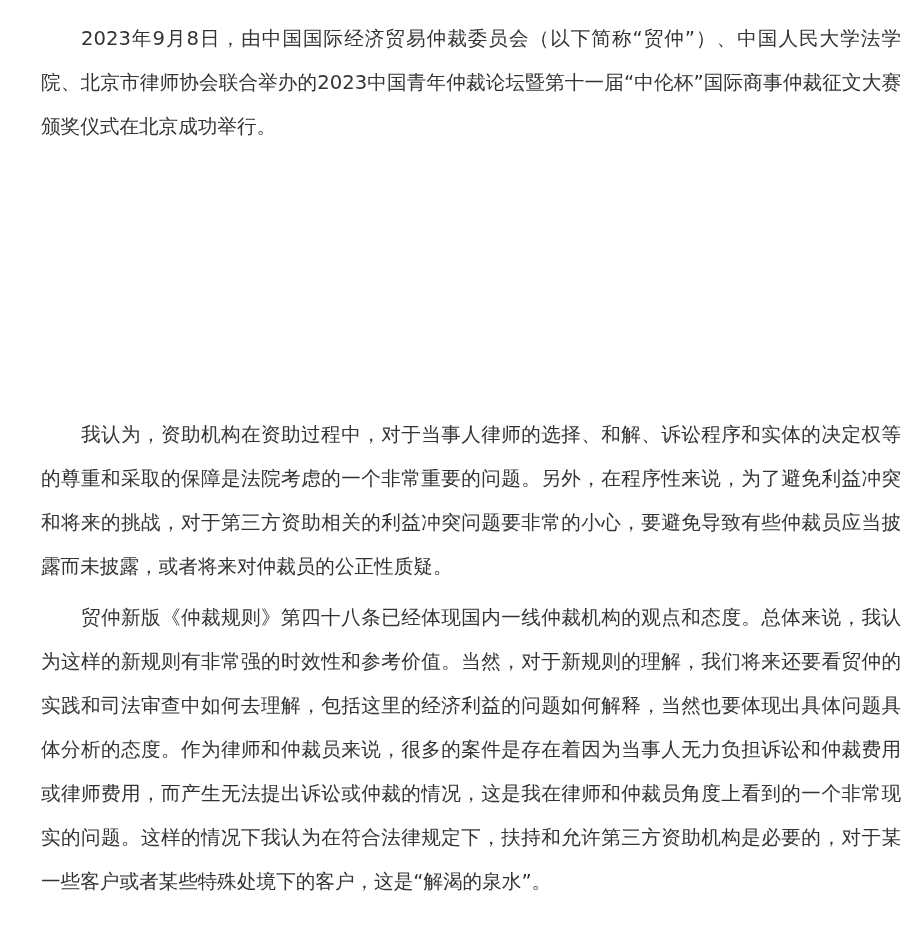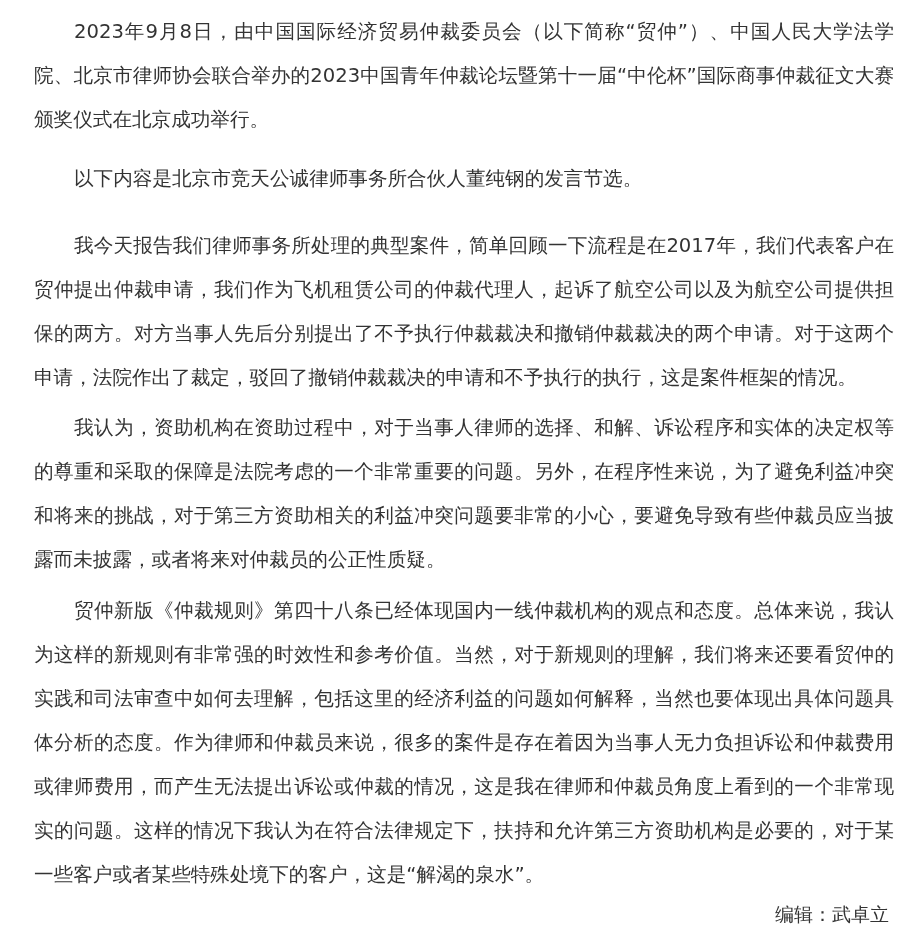--- a/index.html
+++ b/index.html
@@ -16,21 +16,21 @@
     }
     .article {
       position: relative;
       width: 917px;
       height: 943px;
     }
     .para {
       position: absolute;
       left: 30px;
       width: 860px;
-      margin: 4px;
+      margin: 11px;
       font-size: 19.6px;
       line-height: 44px;
       text-indent: 40px;
       letter-spacing: 0px;
       text-align: justify;
       word-break: break-all;
     }
     .editor {
       position: absolute;
       right: 28px;
@@ -38,18 +38,15 @@
       font-size: 19px;
       line-height: 36px;
       margin: 0;
     }
   </style>
 </head>
 <body>
 
 <div class="article">
   <p class="para" style="top:6px;">2023年9月8日，由中国国际经济贸易仲裁委员会（以下简称“贸仲”）、中国人民大学法学院、北京市律师协会联合举办的2023中国青年仲裁论坛暨第十一届“中伦杯”国际商事仲裁征文大赛颁奖仪式在北京成功举行。</p>
-  <p class="para" style="top:153px;">以下内容是北京市竞天公诚律师事务所合伙人董纯钢的发言节选。</p>
-  <p class="para" style="top:220px;">我今天报告我们律师事务所处理的典型案件，简单回顾一下流程是在2017年，我们代表客户在贸仲提出仲裁申请，我们作为飞机租赁公司的仲裁代理人，起诉了航空公司以及为航空公司提供担保的两方。对方当事人先后分别提出了不予执行仲裁裁决和撤销仲裁裁决的两个申请。对于这两个申请，法院作出了裁定，驳回了撤销仲裁裁决的申请和不予执行的执行，这是案件框架的情况。</p>
   <p class="para" style="top:585px;">贸仲新版《仲裁规则》第四十八条已经体现国内一线仲裁机构的观点和态度。总体来说，我认为这样的新规则有非常强的时效性和参考价值。当然，对于新规则的理解，我们将来还要看贸仲的实践和司法审查中如何去理解，包括这里的经济利益的问题如何解释，当然也要体现出具体问题具体分析的态度。作为律师和仲裁员来说，很多的案件是存在着因为当事人无力负担诉讼和仲裁费用或律师费用，而产生无法提出诉讼或仲裁的情况，这是我在律师和仲裁员角度上看到的一个非常现实的问题。这样的情况下我认为在符合法律规定下，扶持和允许第三方资助机构是必要的，对于某一些客户或者某些特殊处境下的客户，这是“解渴的泉水”。</p>
   <p class="para" style="top:402px;">我认为，资助机构在资助过程中，对于当事人律师的选择、和解、诉讼程序和实体的决定权等的尊重和采取的保障是法院考虑的一个非常重要的问题。另外，在程序性来说，为了避免利益冲突和将来的挑战，对于第三方资助相关的利益冲突问题要非常的小心，要避免导致有些仲裁员应当披露而未披露，或者将来对仲裁员的公正性质疑。</p>
-  <p class="editor">编辑：武卓立</p>
 </div>
 
 </body></html>

